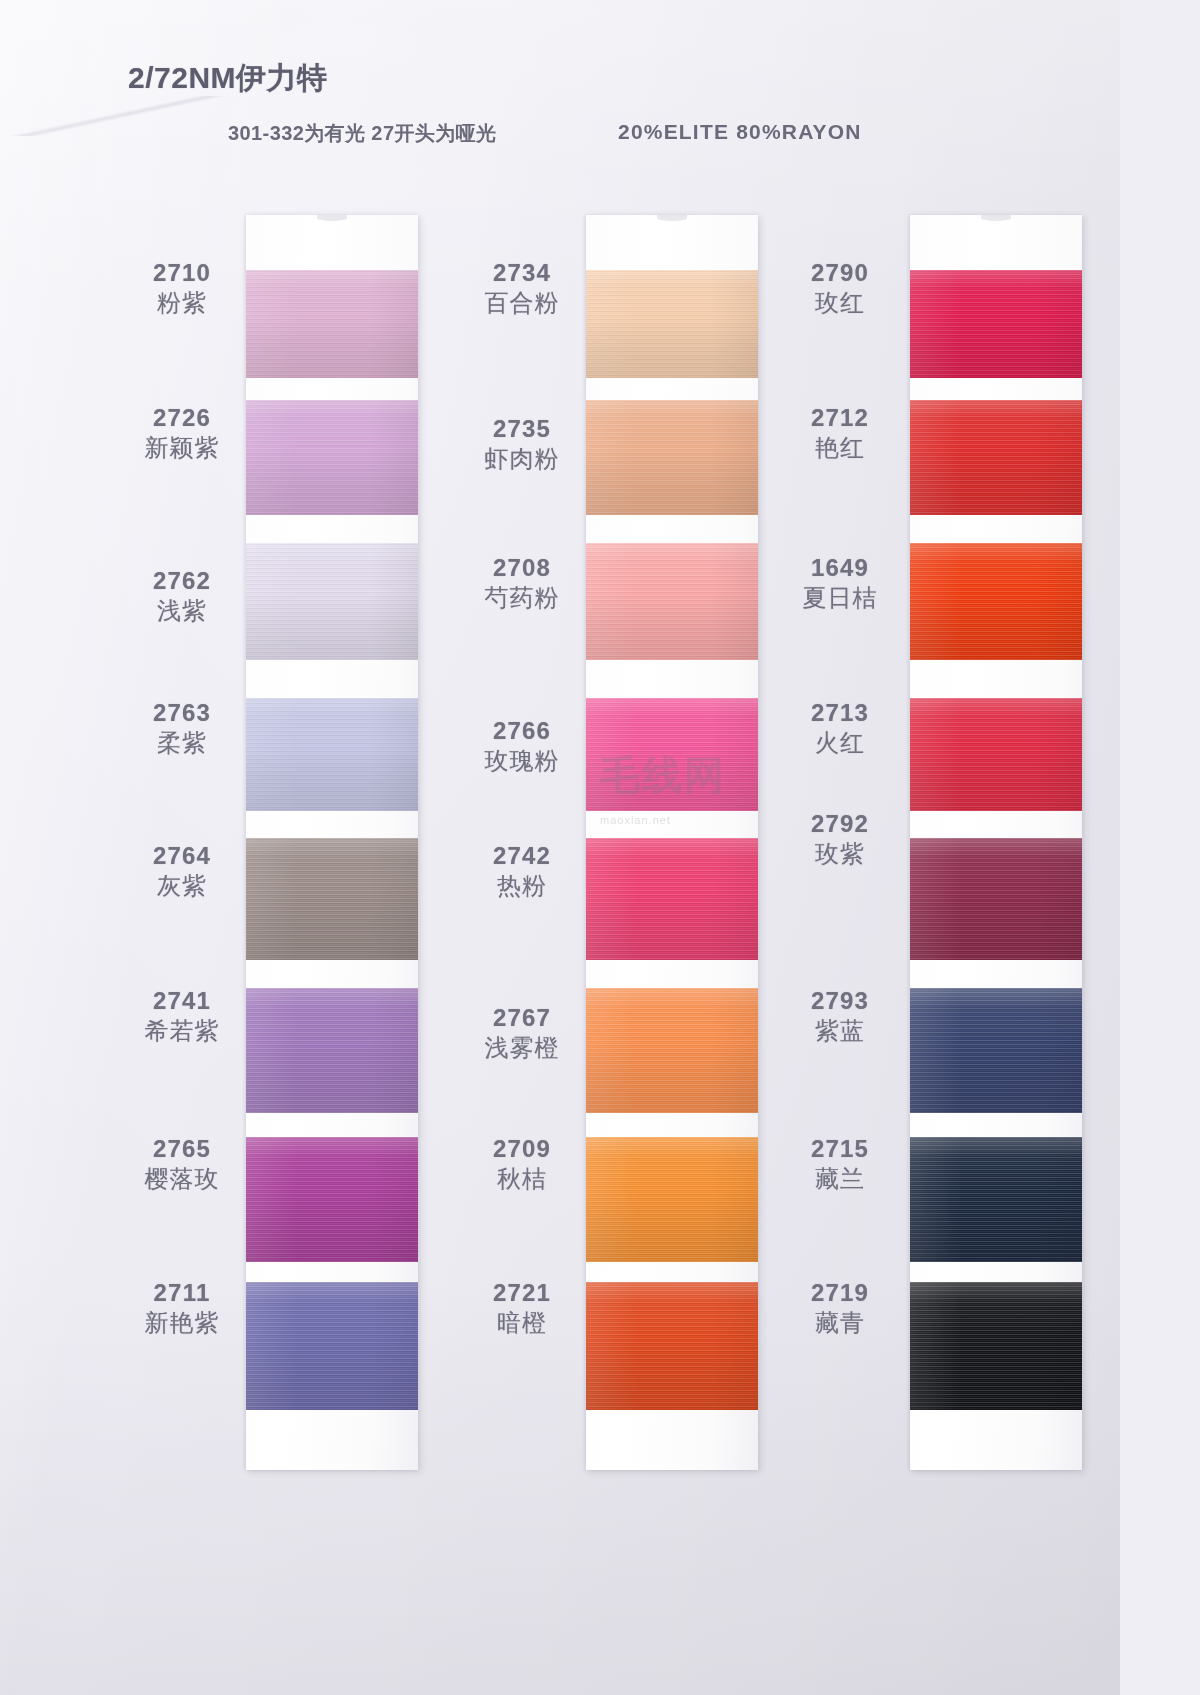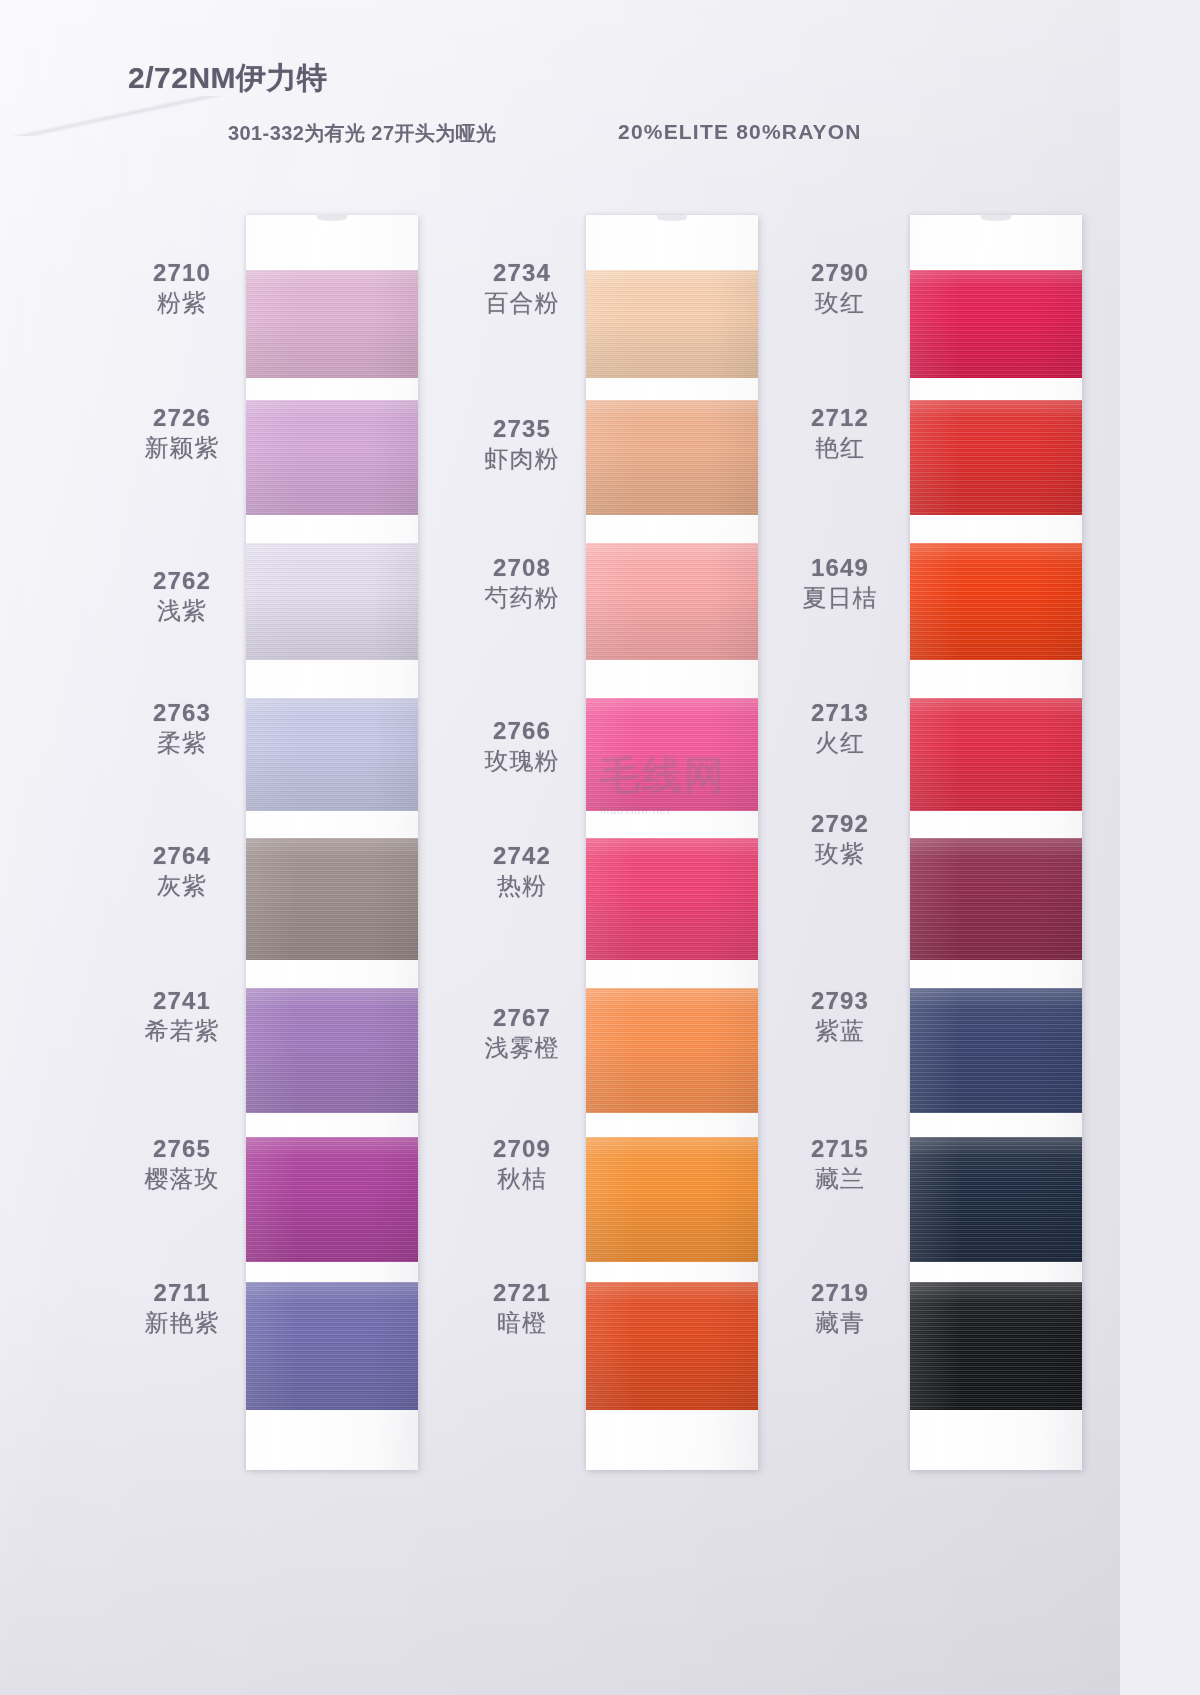--- a/index.html
+++ b/index.html
@@ -186,21 +186,21 @@
     font-weight: 700;
     letter-spacing: 2px;
     pointer-events: none;
     white-space: nowrap;
   }
   #watermark .wm-sub {
     display: block;
     font-size: 11px;
     font-weight: 400;
     letter-spacing: 1px;
-    margin-top: 1px;
+    margin-top: 11px;
     color: rgba(120,120,140,0.24);
   }
 </style>
 </head>
 <body>
 
 <div id="page">
 
   <div id="crease"></div>
 

